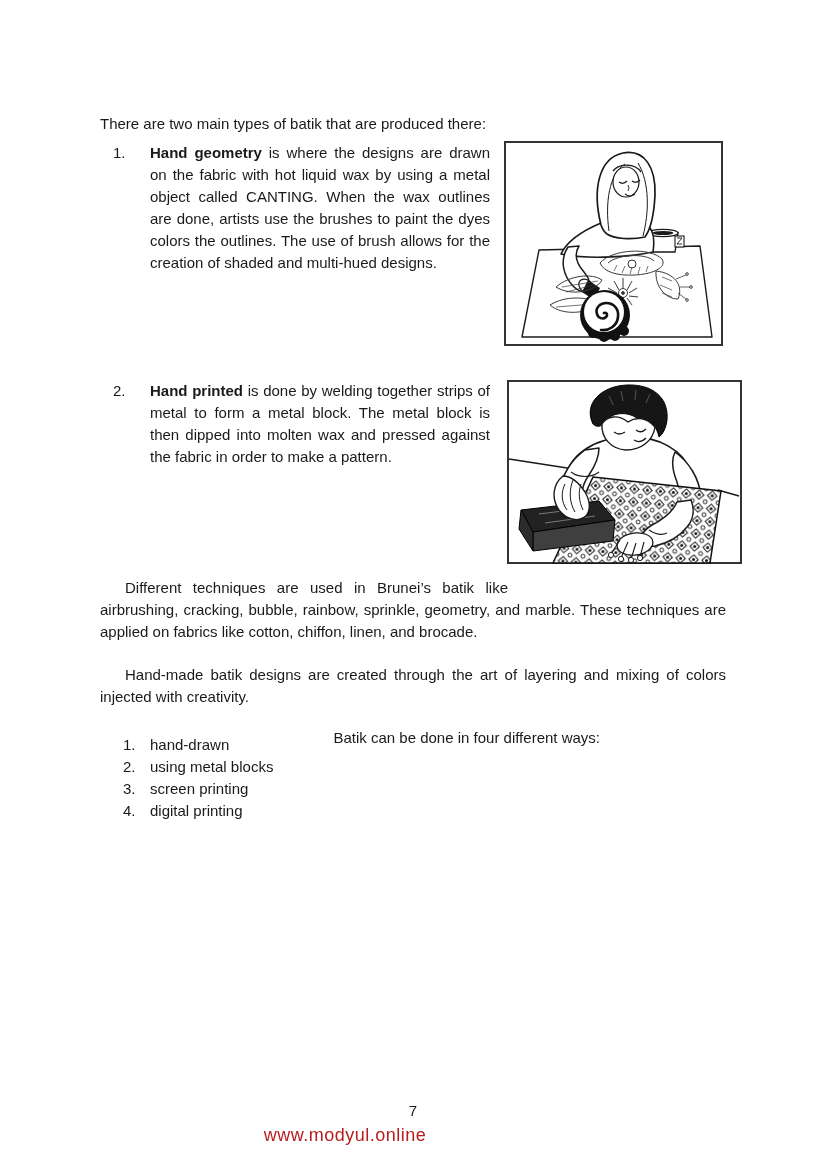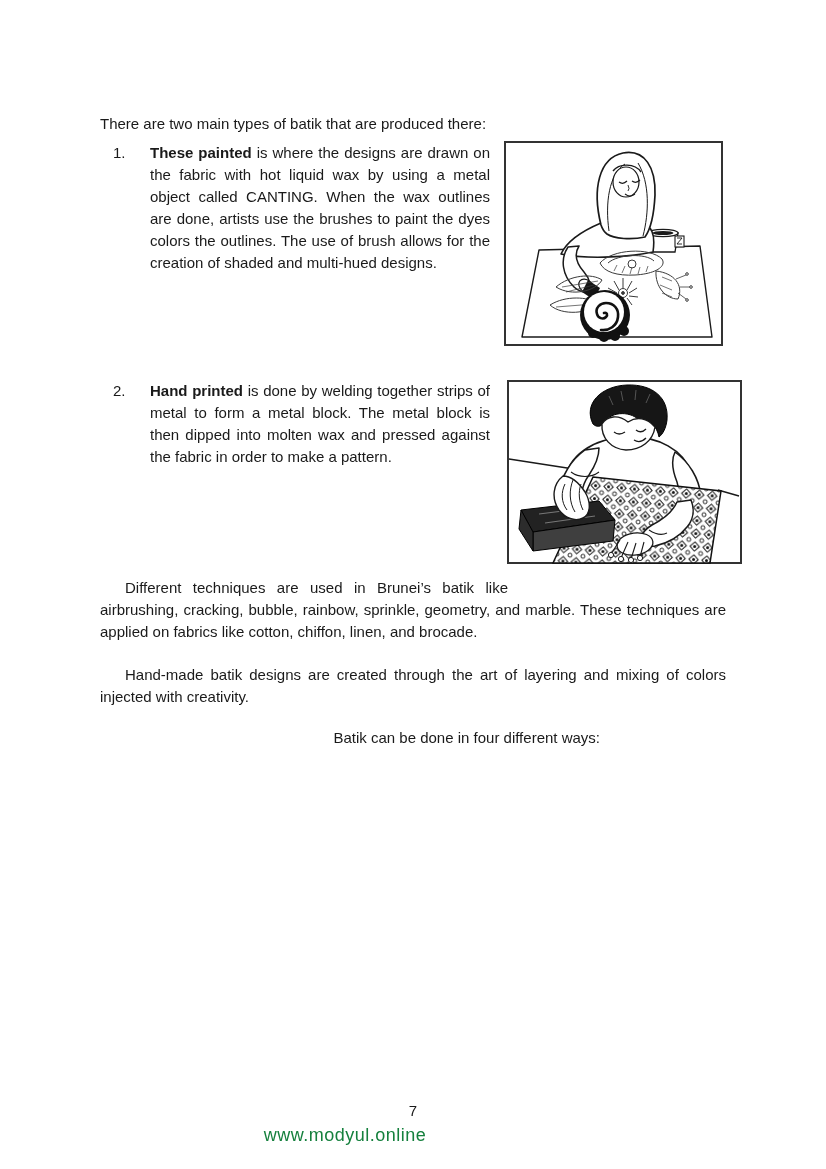--- a/index.html
+++ b/index.html
@@ -24,34 +24,34 @@
   #para-1{top:562px;}
   #para-2{top:649px;}
   .wrap-spacer{float:right;width:218px;height:14px;}
   .ways-heading{left:100px;top:712px;width:500px;text-align:right;}
   .ways-list{left:123px;top:734px;width:400px;}
   .way{height:22px;}
   .way .way-num{display:inline-block;width:27px;}
   .page-number{left:0;top:1100px;width:826px;text-align:center;}
   .watermark{
     left:0;top:1124px;width:690px;text-align:center;
-    color:#15803d;font-size:18px;letter-spacing:0.5px;
+    color:#b91c1c;font-size:18px;letter-spacing:0.5px;
   }
   .ln{stroke:#1a1a1a;fill:none;}
 </style>
 </head>
 <body>
 
 <div class="page">
 
   <p class="abs intro">There are two main types of batik that are produced there:</p>
 
   <div class="abs type-item" id="type-1">
     <span class="num">1.</span>
-    <div class="type-text"><span class="b">These painted</span><span> is where the designs are drawn on the fabric with hot liquid wax by using a metal object called CANTING. When the wax outlines are done, artists use the brushes to paint the dyes colors the outlines. The use of brush allows for the creation of shaded and multi-hued designs.</span></div>
+    <div class="type-text"><span class="b">Hand geometry</span><span> is where the designs are drawn on the fabric with hot liquid wax by using a metal object called CANTING. When the wax outlines are done, artists use the brushes to paint the dyes colors the outlines. The use of brush allows for the creation of shaded and multi-hued designs.</span></div>
   </div>
 
   <div class="abs figure" id="figure-1">
     <svg width="219" height="205" viewBox="0 0 219 205" aria-label="Woman wearing a hijab hand-painting a batik design on fabric with a canting tool, with a cup beside her">
       <rect x="1" y="1" width="217" height="203" fill="#ffffff" stroke="#333333" stroke-width="2"></rect>
 
       <polygon points="35,109 196,105 208,196 18,196" fill="#ffffff" stroke="#1a1a1a" stroke-width="1.4" stroke-linejoin="round"></polygon>
 
       <path d="M144,92 L147,111 L171,111 L174,92 Z" fill="#ffffff" stroke="#1a1a1a" stroke-width="1.3"></path>
       <ellipse cx="159" cy="92" rx="15" ry="3.6" fill="#ffffff" stroke="#1a1a1a" stroke-width="1.3"></ellipse>
@@ -166,17 +166,23 @@
       <circle cx="133" cy="178" r="2.6" fill="#ffffff" stroke="#1a1a1a" stroke-width="1"></circle>
     </svg>
   </div>
 
   <p class="abs para" id="para-2"><span>Hand-made batik designs are created through the art of layering and mixing of colors injected with creativity.</span></p>
 
   <p class="abs para" id="para-1"><span class="wrap-spacer"></span><span>Different techniques are used in Brunei’s batik like airbrushing, cracking, bubble, rainbow, sprinkle, geometry, and marble. These techniques are applied on fabrics like cotton, chiffon, linen, and brocade.</span></p>
 
   <p class="abs ways-heading">Batik can be done in four different ways:</p>
 
+  <div class="abs ways-list">
+    <div class="way"><span class="way-num">1.</span><span>hand-drawn</span></div>
+    <div class="way"><span class="way-num">2.</span><span>using metal blocks</span></div>
+    <div class="way"><span class="way-num">3.</span><span>screen printing</span></div>
+    <div class="way"><span class="way-num">4.</span><span>digital printing</span></div>
+  </div>
 
   <div class="abs page-number">7</div>
   <div class="abs watermark">www.modyul.online</div>
 
 </div>
 
 </body></html>

